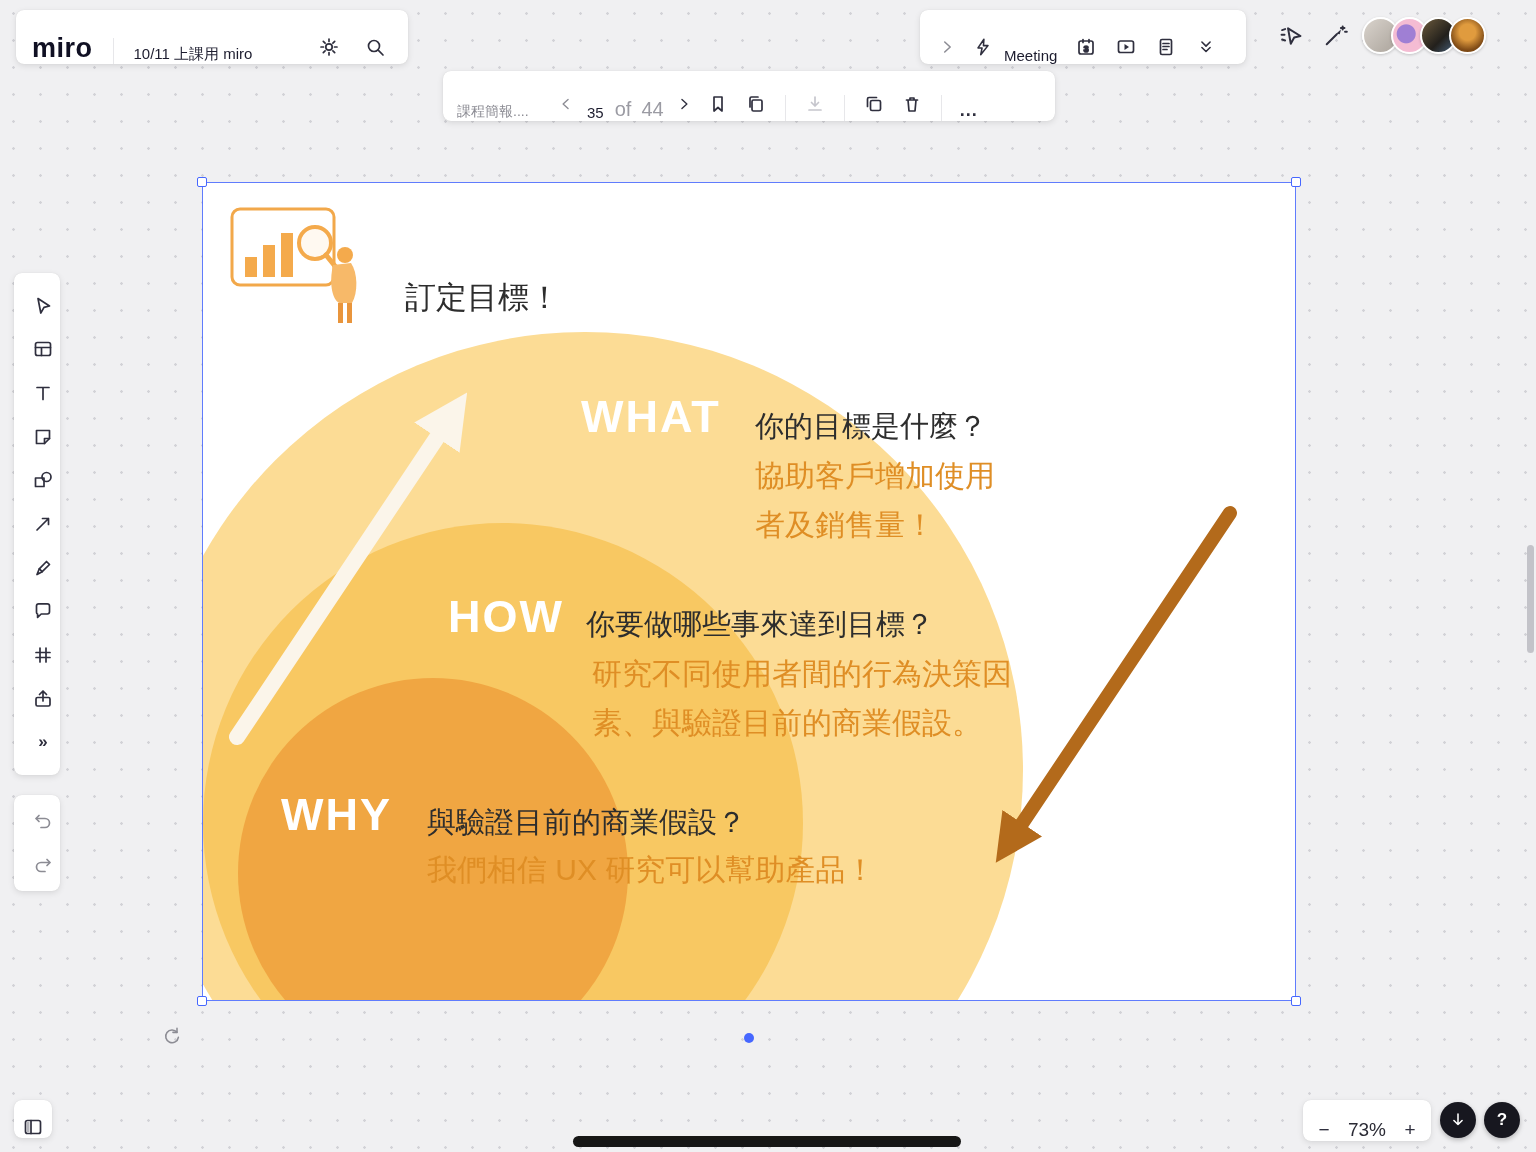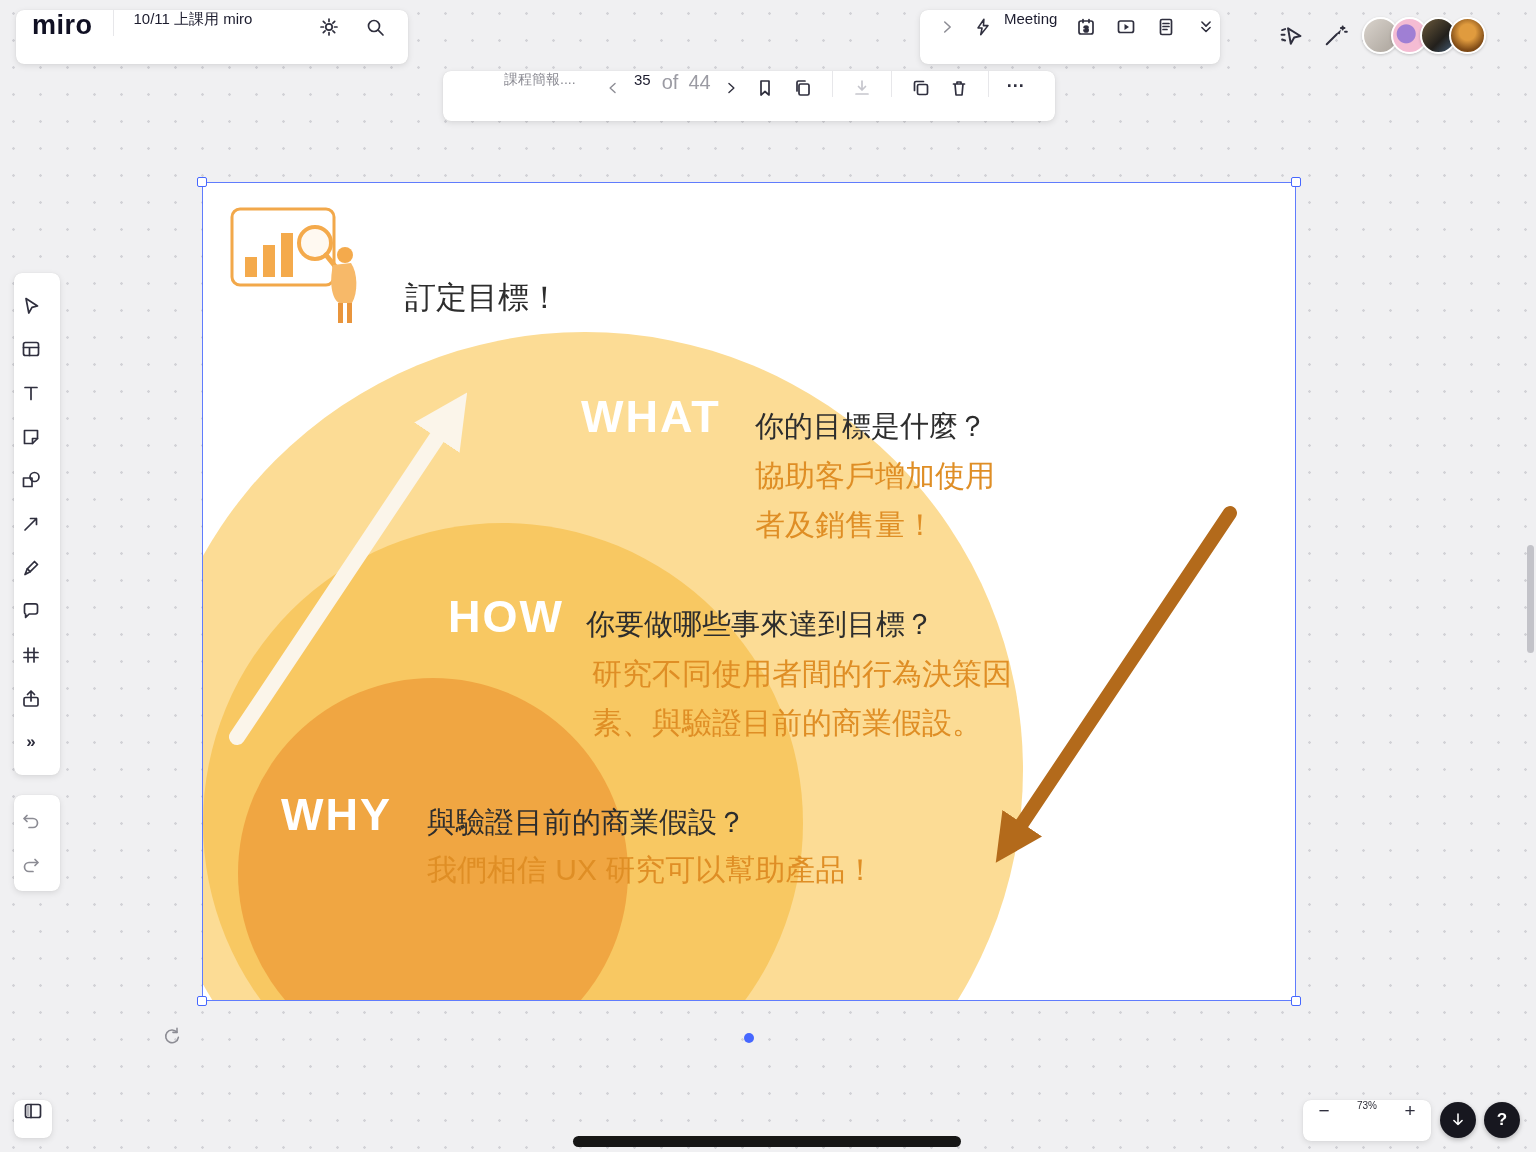--- a/index.html
+++ b/index.html
@@ -6,67 +6,67 @@
   html,body { width:1536px; height:1152px; font-family:"Liberation Sans","DejaVu Sans",sans-serif; }
   #app {
     position:relative; width:1536px; height:1152px; overflow:hidden;
     background-color:#f0f0f2;
     background-image: radial-gradient(circle,#d2d2d7 1.3px, transparent 1.45px);
     background-size:27px 27px;
   }
   .panel {
     position:absolute; background:#fff; border-radius:8px;
     box-shadow:0 2px 6px rgba(0,0,0,.10), 0 0 1px rgba(0,0,0,.12);
-    display:flex; align-items:flex-start;
+    display:flex; align-items:flex-end;
   }
   .icbtn { display:flex; align-items:center; justify-content:center; width:34px; height:34px; border-radius:6px; cursor:pointer; flex:0 0 auto; }
   svg.ic { display:block; }
   svg.ic * { stroke:#2f2f3e; stroke-width:1.7; fill:none; stroke-linecap:round; stroke-linejoin:round; }
   svg.ic .fil { fill:#2f2f3e; stroke:none; }
   svg.ic.gray * { stroke:#8c8c94; }
   svg.ic.dis * { stroke:#c6c6cd; }
   svg.ic.white * { stroke:#fff; }
   .vdiv { width:1px; height:26px; background:#e7e7ea; margin:0 8px; flex:0 0 auto; }
 
   
   #header-panel { left:16px; top:10px; width:392px; height:54px; padding:0 16px; gap:12px; }
   .logo { font-size:27px; font-weight:700; color:#101023; letter-spacing:.5px; }
   .board-title { font-size:15px; color:#1c1c2e; white-space:nowrap; flex:1; }
 
   
-  #meeting-panel { left:920px; top:10px; width:300px; height:54px; padding:0 10px; gap:6px; }
+  #meeting-panel { left:920px; top:10px; width:326px; height:54px; padding:0 10px; gap:6px; }
   .meeting-label { font-size:15px; color:#1c1c2e; margin-left:2px; margin-right:6px; }
 
   
   .float-tool { position:absolute; width:38px; height:38px; display:flex; align-items:center; justify-content:center; cursor:pointer; }
   #avatars { position:absolute; left:1362px; top:17px; display:flex; }
   .avatar { width:37px; height:37px; border-radius:50%; border:2px solid #fff; margin-left:-8px; box-shadow:0 1px 3px rgba(0,0,0,.2); cursor:pointer; }
   .avatar:first-child { margin-left:0; }
   .av1 { background:linear-gradient(135deg,#d9d3cc,#aba49c); }
   .av2 { background:radial-gradient(circle at 40% 45%,#9f7fd4 0 9px,#f4bcd3 10px); }
   .av3 { background:linear-gradient(135deg,#6b5a3c,#23201c 60%,#47617a); }
   .av4 { background:radial-gradient(circle at 50% 40%,#e09b3e 0 8px,#7e4a16 18px); }
 
   
   #frame-nav { left:443px; top:71px; width:612px; height:50px; padding:0 14px; gap:4px; }
-  .frame-name { font-size:14px; color:#8b8b93; width:92px; white-space:nowrap; overflow:hidden; cursor:pointer;margin-left:47px; }
+  .frame-name { font-size:14px; color:#8b8b93; width:92px; white-space:nowrap; overflow:hidden; cursor:pointer; }
   .pagenum { font-size:15px; color:#1c1c2e; padding:0 4px; }
   .pagegray { font-size:20px; color:#9b9ba3; padding:0 3px; }
   .ellipsis { font-size:18px; color:#2f2f3e; font-weight:700; letter-spacing:1px; cursor:pointer; padding:0 6px; }
 
   
   #tool-panel { left:14px; top:273px; width:46px; height:502px; flex-direction:column; justify-content:space-evenly; padding:6px 0; }
   #undo-panel { left:14px; top:795px; width:46px; height:96px; flex-direction:column; justify-content:space-evenly; }
   .more-glyph { font-size:17px; color:#2f2f3e; font-weight:700; }
 
   
   #map-btn { left:14px; top:1100px; width:38px; height:38px; justify-content:center; }
   #zoom-panel { left:1303px; top:1100px; width:128px; height:41px; padding:0 10px; justify-content:space-between; }
   .zoom-glyph { font-size:19px; color:#2f2f3e; cursor:pointer; width:22px; text-align:center; }
-  .zoom-level { font-size:10px; color:#2b2b35; cursor:pointer; }
+  .zoom-level { font-size:19px; color:#2b2b35; cursor:pointer; }
   .circle-btn { position:absolute; width:36px; height:36px; border-radius:50%; background:#17171f; display:flex; align-items:center; justify-content:center; cursor:pointer; box-shadow:0 2px 5px rgba(0,0,0,.25); }
   #jump-btn { left:1440px; top:1102px; }
   #help-btn { left:1484px; top:1102px; }
   .help-q { color:#fff; font-size:17px; font-weight:700; }
 
   
   #bottom-bar { position:absolute; left:573px; top:1136px; width:388px; height:11px; background:#161616; border-radius:6px; cursor:pointer; }
   #v-scrollbar { position:absolute; right:2px; top:545px; width:7px; height:108px; background:#c3c3c9; border-radius:4px; cursor:pointer; }
 
   

